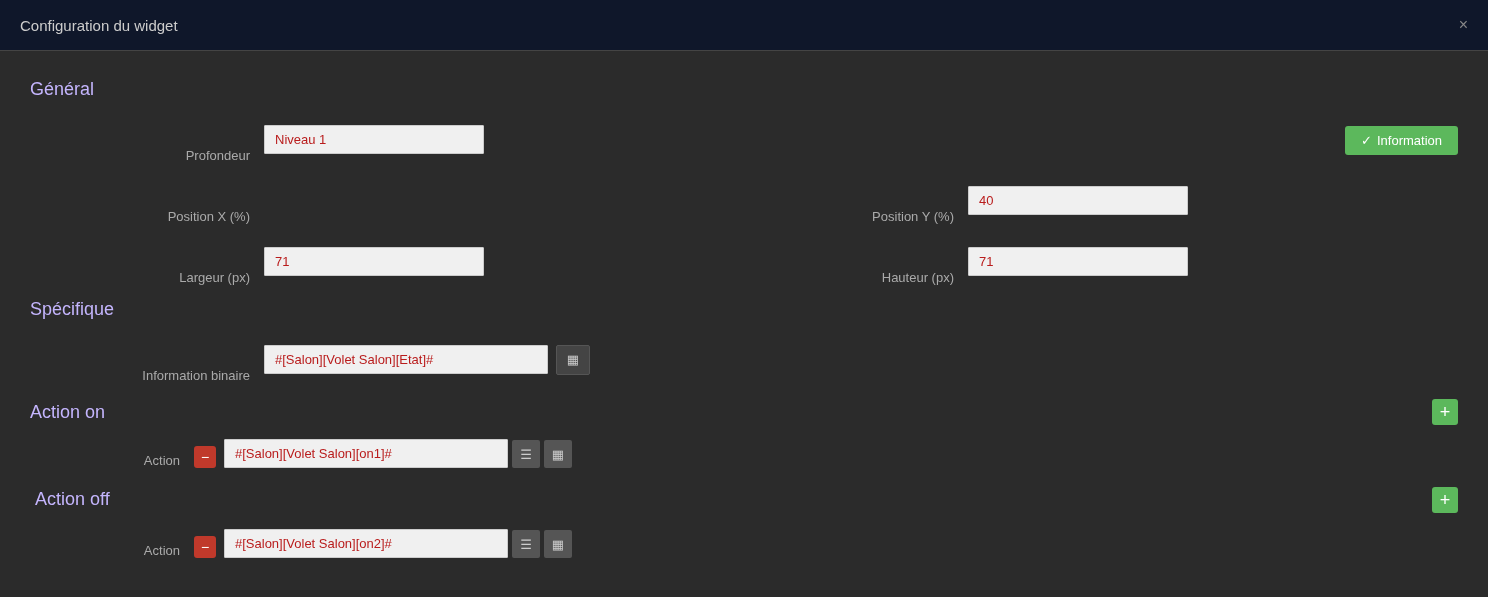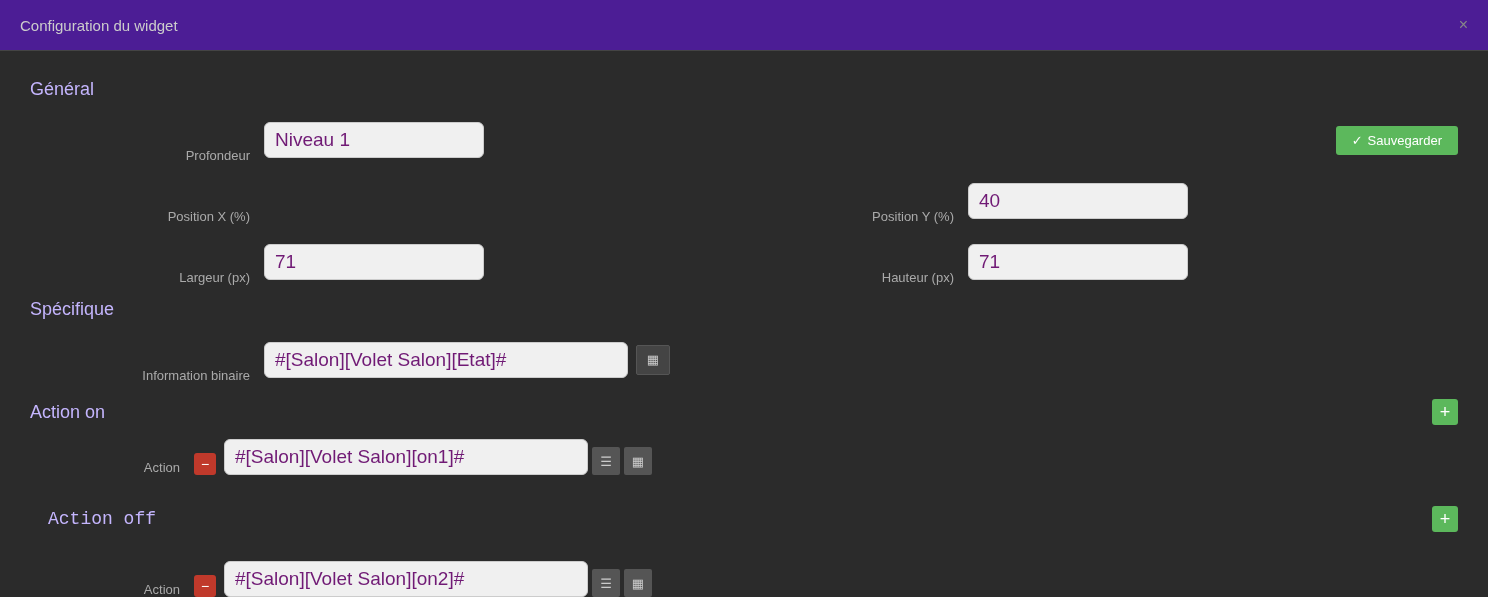--- a/index.html
+++ b/index.html
@@ -12,21 +12,21 @@
       min-height: 597px;
     }
     .dialog {
       background: #2b2b2b;
       width: 100%;
       min-height: 597px;
       display: flex;
       flex-direction: column;
     }
     .dialog-header {
-      background: #4c1d95;
+      background: #0f172a;
       padding: 16px 20px;
       display: flex;
       align-items: center;
       justify-content: space-between;
       border-bottom: 1px solid #444;
     }
     .dialog-title {
       color: #ccc;
       font-size: 15px;
       font-weight: normal;
@@ -62,29 +62,29 @@
       text-align: right;
       min-width: 160px;
       margin-right: 14px;
       color: #aaa;
       font-size: 13px;
       margin-top: 32px;
     }
     .form-input {
       background: #f0f0f0;
       border: 1px solid #ccc;
-      border-radius: 6px;
+      border-radius: 1px;
       padding: 6px 10px;
-      font-size: 19px;
-      color: #701a75;
+      font-size: 13px;
+      color: #b91c1c;
       width: 220px;
       outline: none;
     }
     .form-input.wide {
-      width: 364px;
+      width: 284px;
     }
     .form-input.dropdown {
       appearance: none;
       background-image: none;
     }
     .select-wrapper {
       position: relative;
       display: inline-block;
     }
     .select-wrapper::after {
@@ -210,21 +210,21 @@
   <div class="dialog-header">
     <span class="dialog-title">Configuration du widget</span>
     <span class="close-icon">×</span>
   </div>
 
   <div class="dialog-body" style="position:relative;">
 
     <div class="top-actions">
       <button class="btn-save">
         <span>✓</span>
-        <span>Sauvegarder</span>
+        <span>Information</span>
       </button>
     </div>
 
     <div class="section-title">Général</div>
 
     <div class="form-row">
       <div class="form-group">
         <label class="form-label">Profondeur</label>
         <input type="text" class="form-input" value="Niveau 1" style="">
       </div>
@@ -279,21 +279,21 @@
       <input type="text" class="form-input wide" value="#[Salon][Volet Salon][on1]#" style="">
       <button class="btn-icon">
         <span>☰</span>
       </button>
       <button class="btn-icon">
         <span>▦</span>
       </button>
     </div>
 
     <div class="section-header">
-      <div class="section-title" style="margin:18px;font-family:Liberation Mono, monospace;">Action off</div>
+      <div class="section-title" style="margin:5px;">Action off</div>
       <button class="btn-add">
         <span>+</span>
       </button>
     </div>
 
     <div class="action-row">
       <label class="action-label">Action</label>
       <button class="btn-remove">
         <span>−</span>
       </button>

